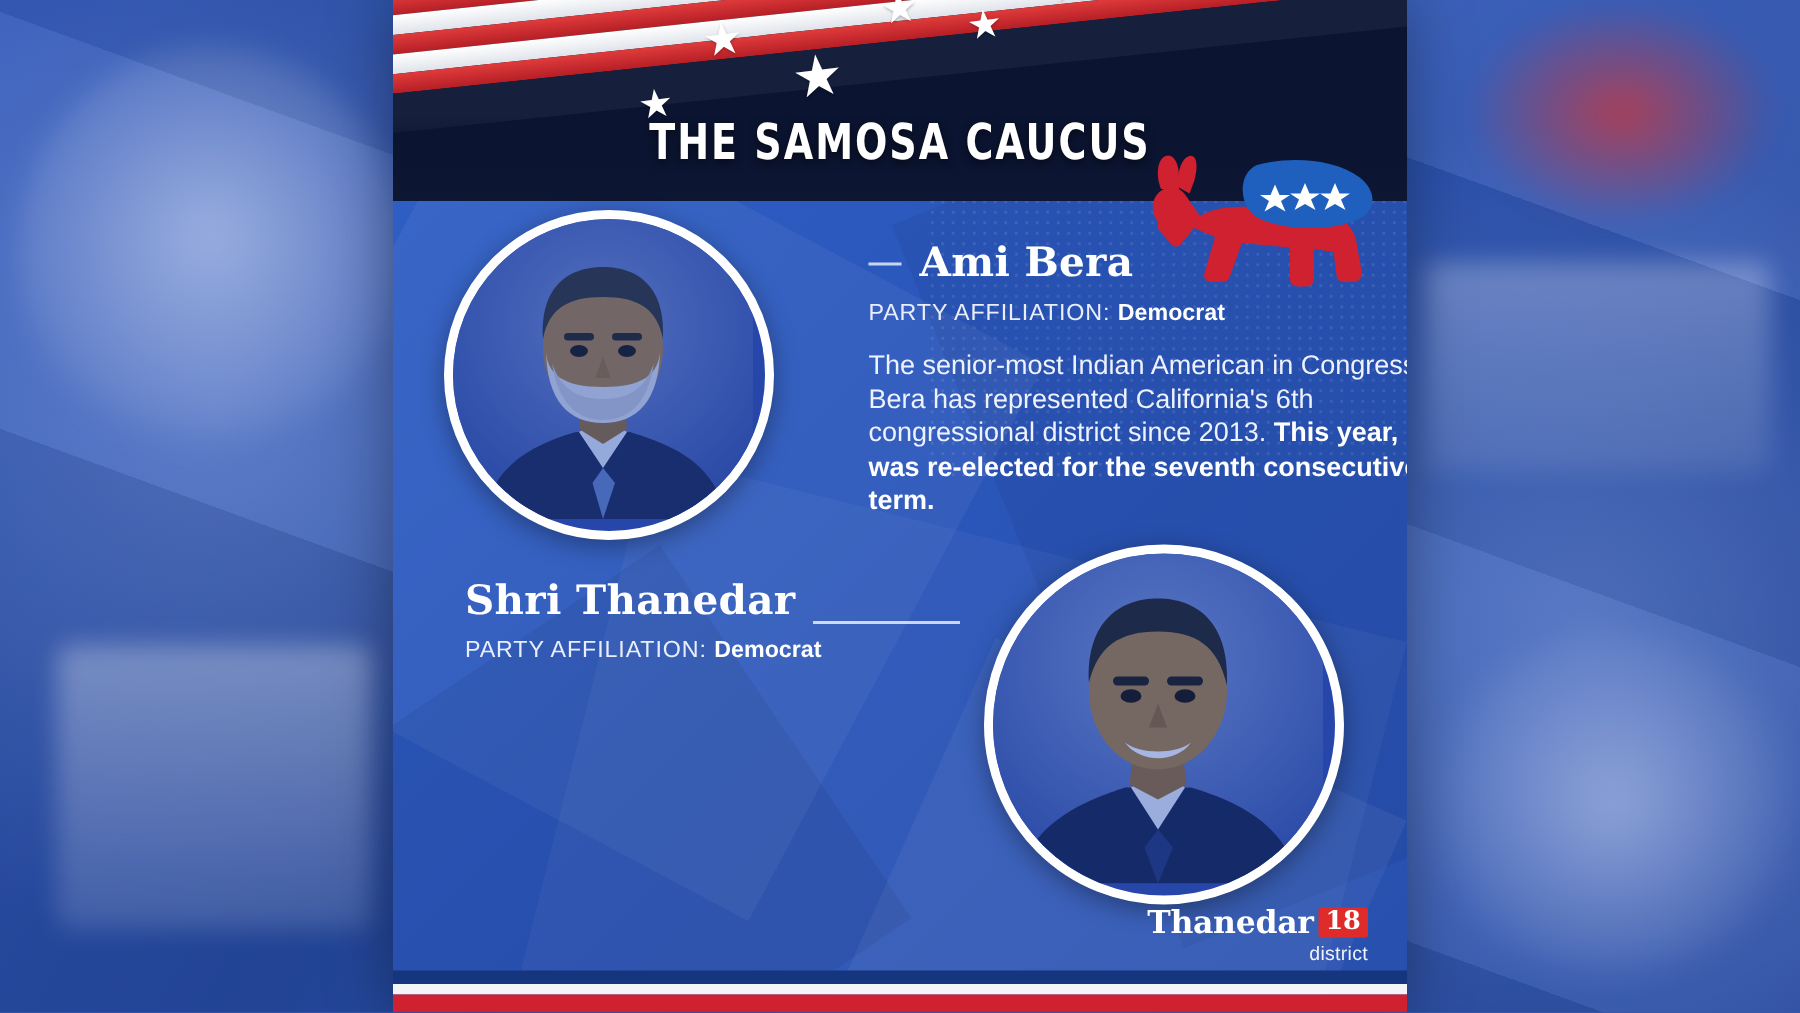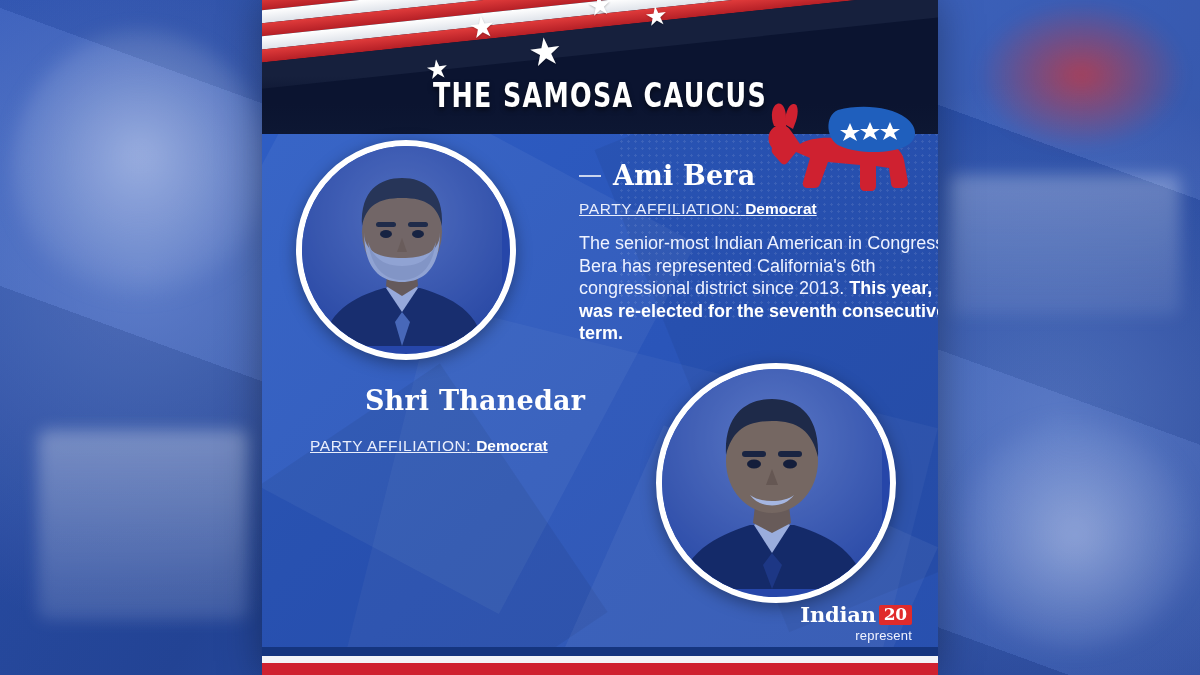--- a/index.html
+++ b/index.html
@@ -212,21 +212,20 @@
   }
   .rule {
     height: 2px;
     background: rgba(255,255,255,0.75);
   }
   .affil {
     color: #e9eefc;
     font-size: 15.5px;
     letter-spacing: 0.6px;
     margin-top: 9px;
-    text-decoration: underline;
   }
   .affil b { color: #ffffff; font-weight: bold; letter-spacing: 0; }
   .desc {
     color: #eef2ff;
     font-size: 18px;
     line-height: 22.5px;
     margin-top: 14px;
   }
   .desc b { color: #ffffff; font-weight: bold; }
 
@@ -423,37 +422,37 @@
 
           <path d="M110,100 L104,116 L116,116 Z" fill="#926f55" opacity="0.7"></path>
 
           <path d="M88,126 C98,140 122,140 132,126 C122,134 98,134 88,126 Z" fill="#ffffff"></path>
         </svg>
       </div>
       <div class="tint"></div>
     </div>
 
     <div style="position:absolute; left:48px; top:385px; width:330px;">
-      <div style="display:flex; align-items:center; gap:12px;flex-direction:column;">
+      <div style="display:flex; align-items:flex-end; gap:12px;">
         <div class="name">Shri Thanedar</div>
         <div class="rule" style="flex:1;"></div>
       </div>
       <div class="affil">
         <span>PARTY AFFILIATION:</span>
         <b>Democrat</b>
       </div>
     </div>
   </div>
 
   <div class="logo">
     <div class="logo-top">
-      <span>Indian</span>
-        <span class="logo-badge">20</span>
-    </div>
-    <div class="logo-sub">represent</div>
+      <span>Thanedar</span>
+        <span class="logo-badge">18</span>
+    </div>
+    <div class="logo-sub">district</div>
   </div>
 
   <div class="bottom-band">
     <div class="band-blue"></div>
     <div class="band-white"></div>
     <div class="band-red"></div>
   </div>
 </div>
 
 </body></html>

